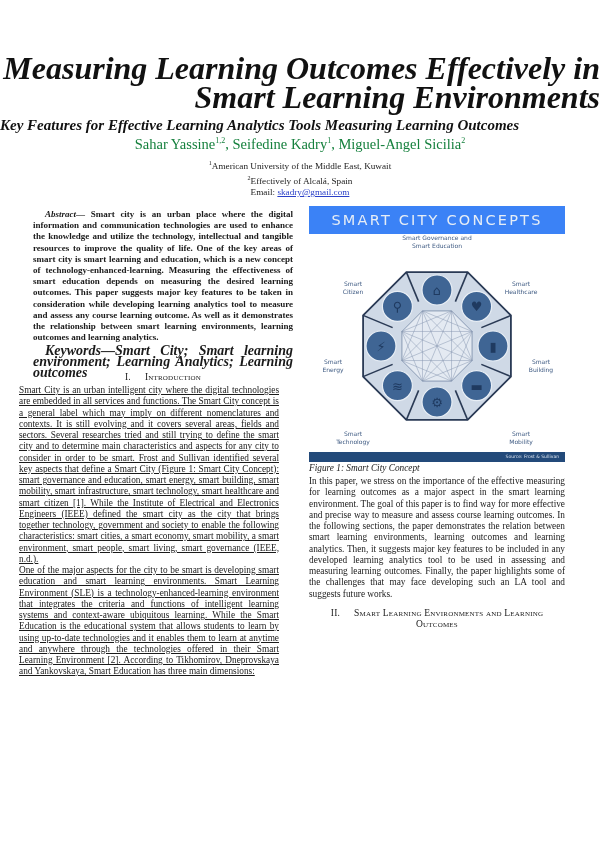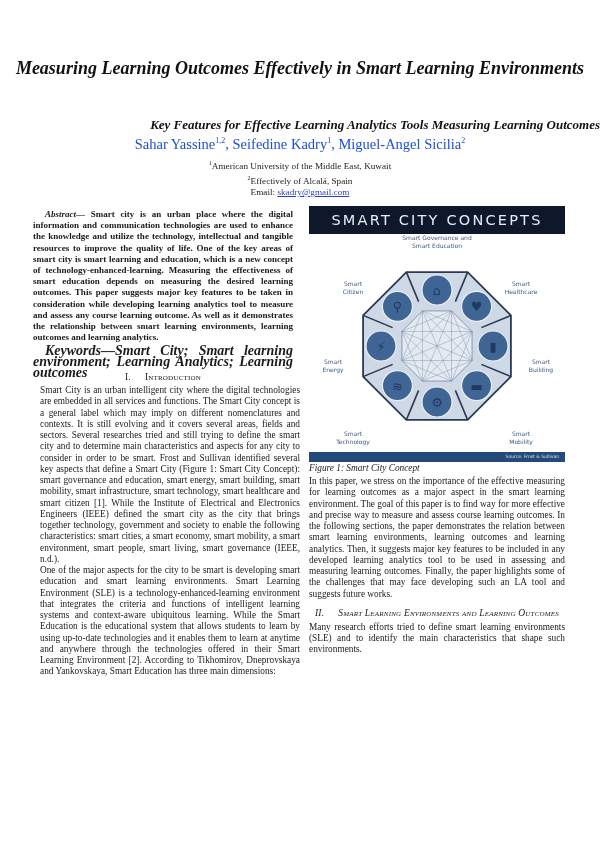--- a/index.html
+++ b/index.html
@@ -1,43 +1,43 @@
 <!DOCTYPE html>
 <html><head>
 <meta charset="utf-8">
 <style>
   html, body { margin: 0; padding: 0; background: #ffffff; }
   body { width: 600px; height: 848px; position: relative; overflow: hidden; font-family: "Liberation Serif", "DejaVu Serif", serif; color: #1a1a1a; }
-  .title { position: absolute; left: 0; width: 600px; top: 54px; text-align: center; font-style: italic; font-weight: bold; font-size: 18px; line-height: 29px; color: #111; }
-  .subtitle { position: absolute; left: 0; width: 600px; top: 117px; text-align: right; font-style: italic; font-weight: bold; font-size: 13px; color: #111; }
-  .authors { position: absolute; left: 0; width: 600px; top: 136px; text-align: center; font-size: 14.5px; color: #1d4ed8; }
+  .title { position: absolute; left: 0; width: 600px; top: 54px; text-align: right; font-style: italic; font-weight: bold; font-size: 32px; line-height: 29px; color: #111; }
+  .subtitle { position: absolute; left: 0; width: 600px; top: 117px; text-align: left; font-style: italic; font-weight: bold; font-size: 15px; color: #111; }
+  .authors { position: absolute; left: 0; width: 600px; top: 136px; text-align: center; font-size: 14.5px; color: #15803d; }
   .authors sup { font-size: 8px; }
   .affil { position: absolute; left: 0; width: 600px; top: 158px; text-align: center; font-size: 9.2px; line-height: 11.5px; color: #222; }
   .affil sup { font-size: 6px; }
   .affil a { color: #2a3fc8; text-decoration: underline; }
   .col { position: absolute; font-size: 9.3px; line-height: 11.25px; text-align: justify; }
-  .col-left { left: 40px; width: 260px; }
+  .col-left { left: 19px; width: 260px; text-decoration: underline; }
   .col-right { left: 309px; width: 256px; }
   .abstract { position: absolute; left: 33px; top: 209px; width: 260px; font-weight: bold; font-size: 9px; line-height: 11.2px; text-align: justify; text-indent: 12px; }
   .abstract .lbl { font-style: italic; }
   .keywords { position: absolute; left: 33px; top: 345px; width: 260px; font-weight: bold; font-style: italic; font-size: 14px; line-height: 11.2px; text-align: justify; text-indent: 12px; }
   .heading { text-align: center; font-size: 9.5px; font-variant: small-caps; letter-spacing: 0.2px; }
   .heading .num { margin-right: 14px; }
   .sec1-head { position: absolute; left: 33px; width: 260px; top: 372px; }
   .intro { top: 385px; }
   .intro p, .right-text p { margin: 0; }
   .figure { position: absolute; left: 309px; top: 206px; width: 256px; height: 256px; }
-  .fig-banner { position: absolute; left: 0; top: 0; width: 256px; height: 28px; background: #0f172a; color: #e6edf6; font-family: "DejaVu Sans", sans-serif; font-size: 14.5px; letter-spacing: 2.2px; text-align: center; line-height: 28px; }
+  .fig-banner { position: absolute; left: 0; top: 0; width: 256px; height: 28px; background: #3b82f6; color: #e6edf6; font-family: "DejaVu Sans", sans-serif; font-size: 14.5px; letter-spacing: 2.2px; text-align: center; line-height: 28px; }
   .fig-footer { position: absolute; left: 0; top: 246px; width: 256px; height: 10px; background: #234a7a; }
   .fig-source { position: absolute; right: 6px; top: 0; font-family: "DejaVu Sans", sans-serif; font-size: 4.5px; line-height: 10px; color: #d9e2ee; }
   .fig-svg { position: absolute; left: 0; top: 28px; }
   .fig-label { font-family: "DejaVu Sans", sans-serif; font-size: 6px; fill: #3e5a82; }
   .caption { position: absolute; left: 309px; width: 256px; top: 463px; font-style: italic; font-size: 9.3px; }
   .right-text { top: 476px; }
-  .sec2-head { margin-top: 8px; margin-bottom: 3px; line-height: 11px; font-style: italic; }
+  .sec2-head { margin-top: 8px; margin-bottom: 3px; line-height: 11px; }
 </style>
 </head>
 <body>
 
 <div class="title">Measuring Learning Outcomes Effectively in Smart Learning Environments</div>
 <div class="subtitle">Key Features for Effective Learning Analytics Tools Measuring Learning Outcomes</div>
 
 <div class="authors">
   <span>Sahar Yassine</span><sup>1,2</sup>,
   <span>Seifedine Kadry</span><sup>1</sup>,
@@ -138,14 +138,13 @@
   <div class="fig-footer">
     <span class="fig-source">Source: Frost &amp; Sullivan</span>
   </div>
 </div>
 
 <div class="caption">Figure 1: Smart City Concept</div>
 
 <div class="col col-right right-text">
   <p>In this paper, we stress on the importance of the effective measuring for learning outcomes as a major aspect in the smart learning environment. The goal of this paper is to find way for more effective and precise way to measure and assess course learning outcomes. In the following sections, the paper demonstrates the relation between smart learning environments, learning outcomes and learning analytics. Then, it suggests major key features to be included in any developed learning analytics tool to be used in assessing and measuring learning outcomes. Finally, the paper highlights some of the challenges that may face developing such an LA tool and suggests future works.</p>
   <div class="heading sec2-head"><span class="num">II.</span><span>Smart Learning Environments and Learning Outcomes</span></div>
-  <p>Many research efforts tried to define smart learning environments (SLE) and to identify the main characteristics that shape such environments.</p>
 </div>
 
 </body></html>

